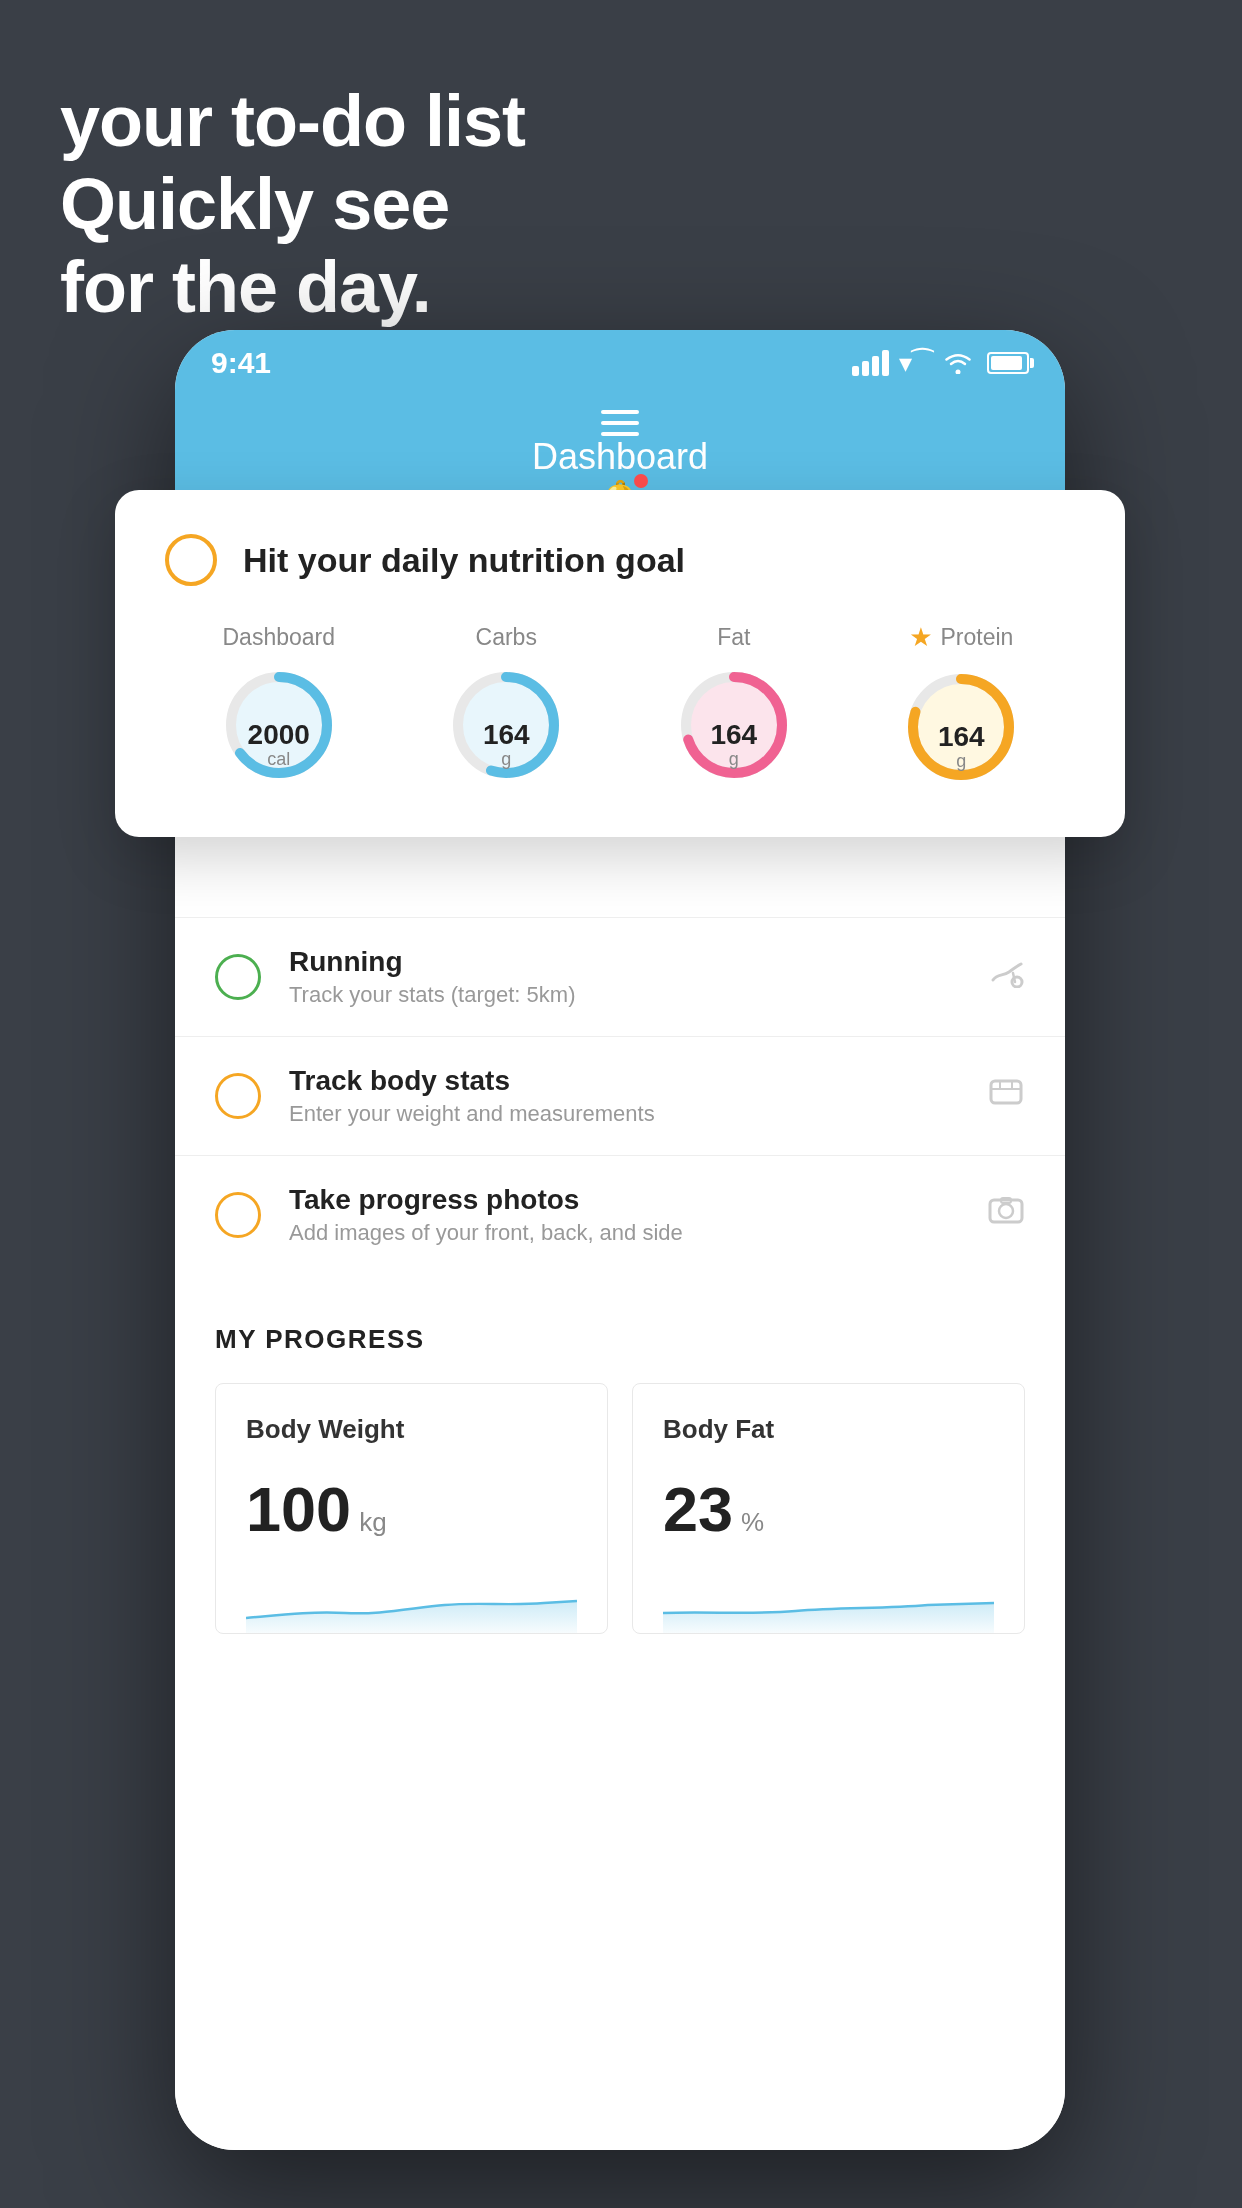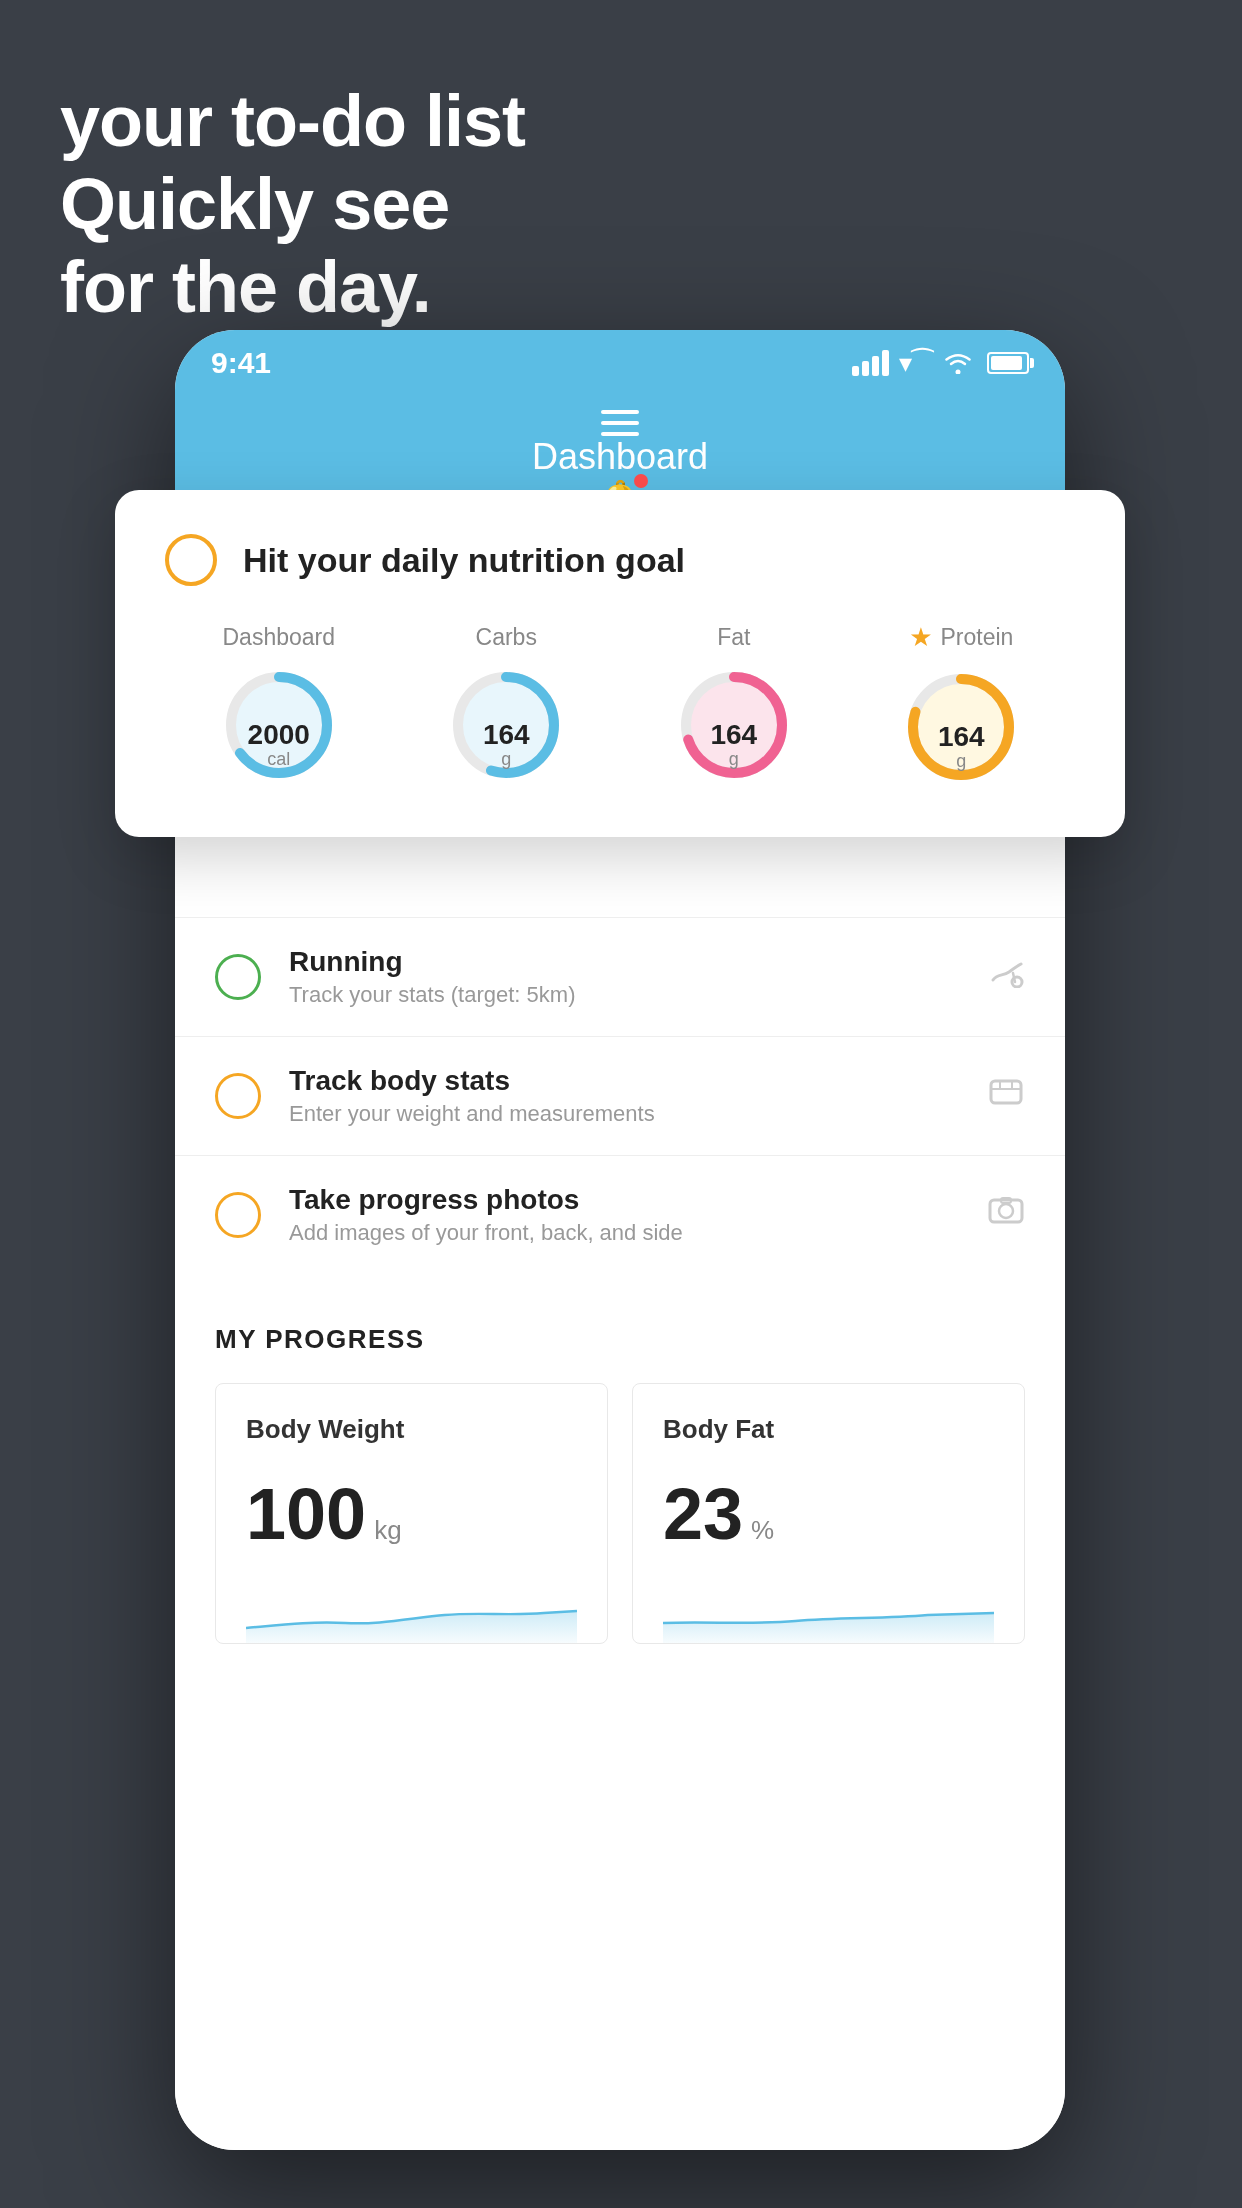--- a/index.html
+++ b/index.html
@@ -309,21 +309,21 @@
       color: #333;
       margin-bottom: 28px;
     }
     .progress-value-row {
       display: flex;
       align-items: baseline;
       gap: 8px;
       margin-bottom: 28px;
     }
     .progress-value {
-      font-size: 72px;
+      font-size: 63px;
       font-weight: 700;
       color: #222;
     }
     .progress-unit {
       font-size: 26px;
       color: #888;
     }
     .progress-chart {
       height: 60px;
       position: relative;

